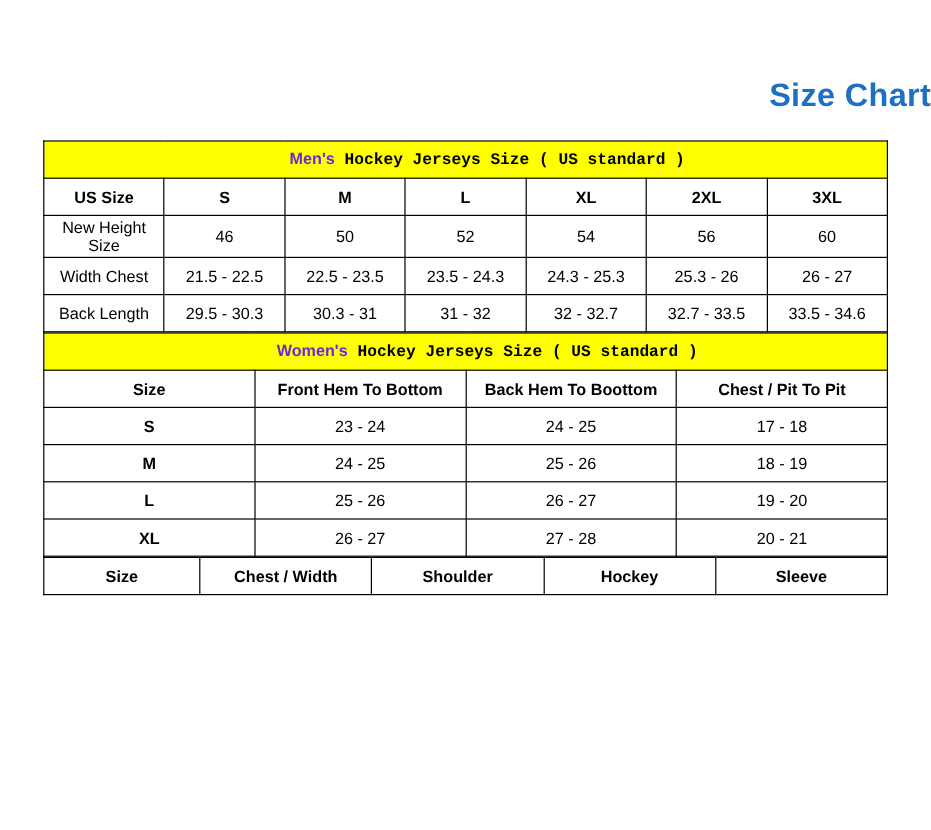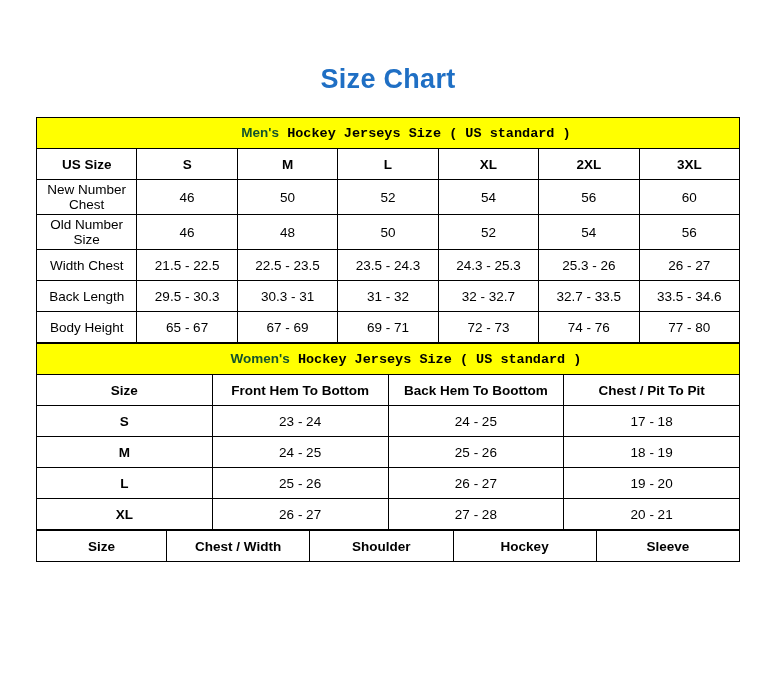--- a/index.html
+++ b/index.html
@@ -14,21 +14,21 @@
     color: #000000;
     overflow: hidden;
   }
   .page {
     width: 776px;
     height: 692px;
     position: relative;
     box-sizing: border-box;
   }
   .title {
-    text-align: center;
+    text-align: right;
     color: #1f6fc4;
     font-size: 27px;
     font-weight: bold;
     padding-top: 64px;
     letter-spacing: 0.3px;
   }
   .chart-wrap {
     margin: 22px 36px 0 36px;
   }
   table.size-table {
@@ -44,21 +44,21 @@
     height: 26px;
     padding: 2px 2px;
   }
   td.section-head {
     background: #ffff00;
     font-weight: bold;
     font-size: 14.5px;
     height: 30px;
   }
   td.section-head .accent-red {
-    color: #14532d;
+    color: #6d28d9;
     padding-left: 36px;
   }
   td.section-head .accent-dark {
     color: #000000;
     font-family: Liberation Mono, monospace;
   }
   td.rowhead {
     font-weight: bold;
   }
   td.labelcell {
@@ -84,63 +84,45 @@
         <tr>
           <td class="rowhead" style="width:150px">US Size</td>
           <td class="rowhead">S</td>
           <td class="rowhead">M</td>
           <td class="rowhead">L</td>
           <td class="rowhead">XL</td>
           <td class="rowhead">2XL</td>
           <td class="rowhead">3XL</td>
         </tr>
         <tr>
-          <td class="labelcell">New Number Chest</td>
+          <td class="labelcell">New Height Size</td>
           <td>46</td>
           <td>50</td>
           <td>52</td>
           <td>54</td>
           <td>56</td>
           <td>60</td>
-        </tr>
-        <tr>
-          <td class="labelcell">Old Number Size</td>
-          <td>46</td>
-          <td>48</td>
-          <td>50</td>
-          <td>52</td>
-          <td>54</td>
-          <td>56</td>
         </tr>
         <tr>
           <td class="labelcell">Width Chest</td>
           <td>21.5 - 22.5</td>
           <td>22.5 - 23.5</td>
           <td>23.5 - 24.3</td>
           <td>24.3 - 25.3</td>
           <td>25.3 - 26</td>
           <td>26 - 27</td>
         </tr>
         <tr>
           <td class="labelcell">Back Length</td>
           <td>29.5 - 30.3</td>
           <td>30.3 - 31</td>
           <td>31 - 32</td>
           <td>32 - 32.7</td>
           <td>32.7 - 33.5</td>
           <td>33.5 - 34.6</td>
-        </tr>
-        <tr>
-          <td class="labelcell">Body Height</td>
-          <td>65 - 67</td>
-          <td>67 - 69</td>
-          <td>69 - 71</td>
-          <td>72 - 73</td>
-          <td>74 - 76</td>
-          <td>77 - 80</td>
         </tr>
       </tbody>
     </table>
 
     <table class="size-table">
       <tbody>
         <tr>
           <td class="section-head" colspan="4">
             <span class="accent-red">Women's</span><span class="accent-dark"> Hockey Jerseys Size ( US standard )</span>
           </td>

